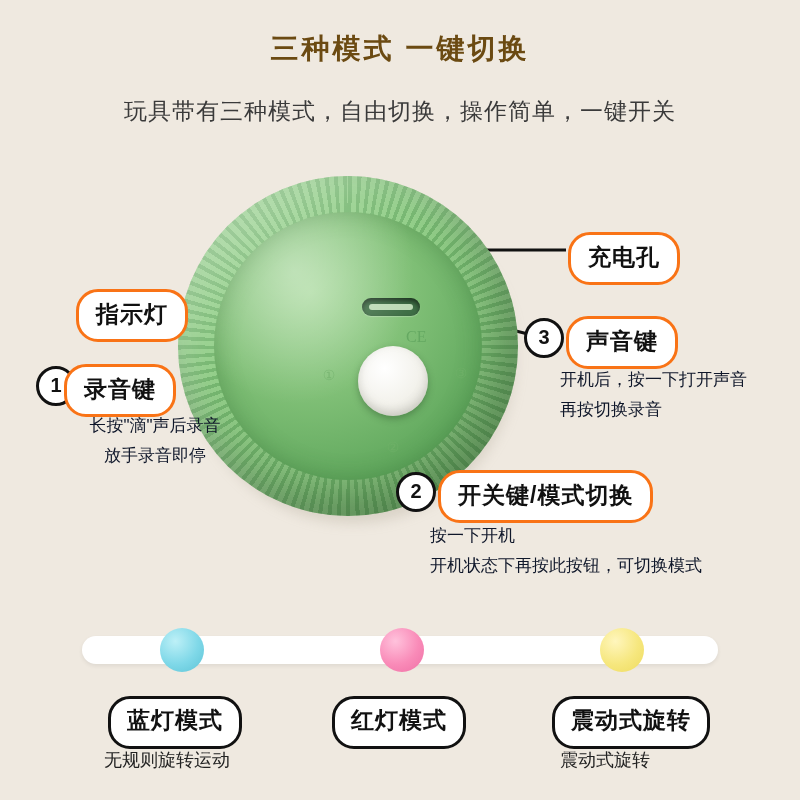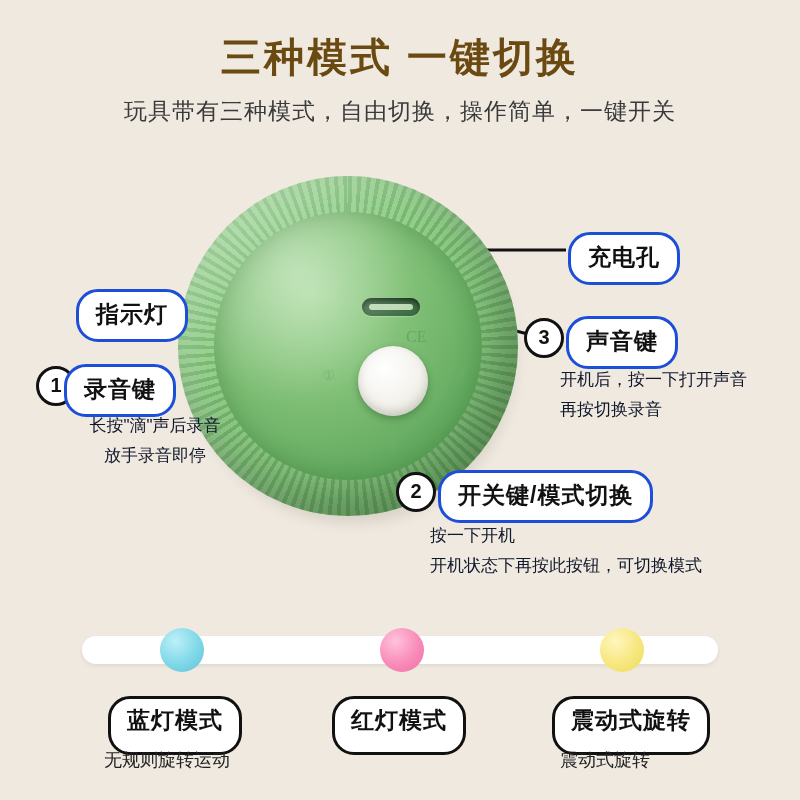--- a/index.html
+++ b/index.html
@@ -19,21 +19,21 @@
     left: 0; top: 0;
     width: 800px; height: 800px;
   }
 
   
   .title {
     position: absolute;
     top: 30px;
     left: 0; right: 0;
     text-align: center;
-    font-size: 40px;
+    font-size: 28px;
     font-weight: bold;
     color: #6b4a12;
     letter-spacing: 3px;
   }
   .subtitle {
     position: absolute;
     top: 96px;
     left: 0; right: 0;
     text-align: center;
     font-size: 23px;
@@ -135,21 +135,21 @@
     opacity: 0.85;
   }
   .mark-1 { left: 104px; top: 152px; }
   .mark-2 { left: 168px; top: 224px; }
   .mark-3 { left: 236px; top: 150px; }
 
   
   .pill {
     position: absolute;
     background: #ffffff;
-    border: 3px solid #1d4ed8;
+    border: 3px solid #f97316;
     border-radius: 22px;
     padding: 7px 17px 9px;
     font-size: 23px;
     font-weight: bold;
     color: #111;
     white-space: nowrap;
     letter-spacing: 1px;
   }
   .numcircle {
     position: absolute;
@@ -199,21 +199,21 @@
   .dot-blue  { left: 160px; background: radial-gradient(circle at 35% 30%, #bdf0f7 0%, #7fd8e8 55%, #5cc3d6 100%); }
   .dot-red   { left: 380px; background: radial-gradient(circle at 35% 30%, #ffc2dc 0%, #f98bb8 55%, #ef6fa5 100%); }
   .dot-green { left: 600px; background: radial-gradient(circle at 35% 30%, #fff6bd 0%, #f6e77e 55%, #eedb5e 100%); }
 
   .modepill {
     position: absolute;
     top: 696px;
     background: #fff;
     border: 3px solid #111;
     border-radius: 22px;
-    padding: 6px 16px 16px;
+    padding: 6px 16px 10px;
     font-size: 23px;
     font-weight: bold;
     color: #111;
     white-space: nowrap;
     letter-spacing: 1px;
   }
   .modedesc {
     position: absolute;
     top: 748px;
     font-size: 18px;

